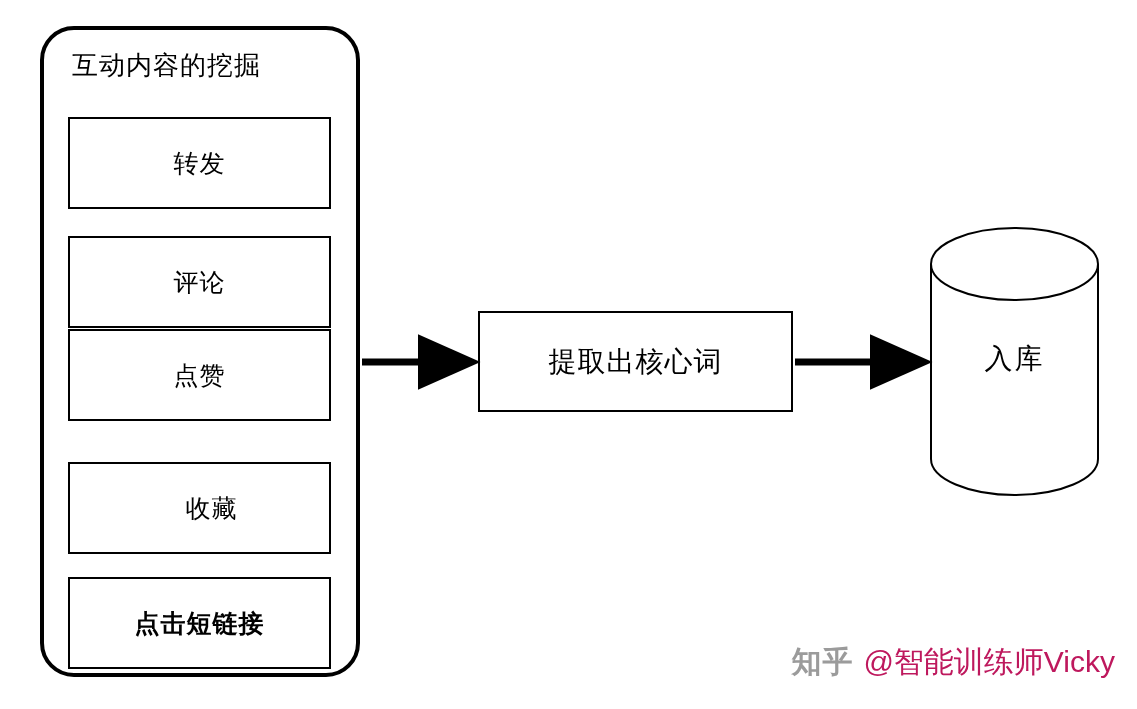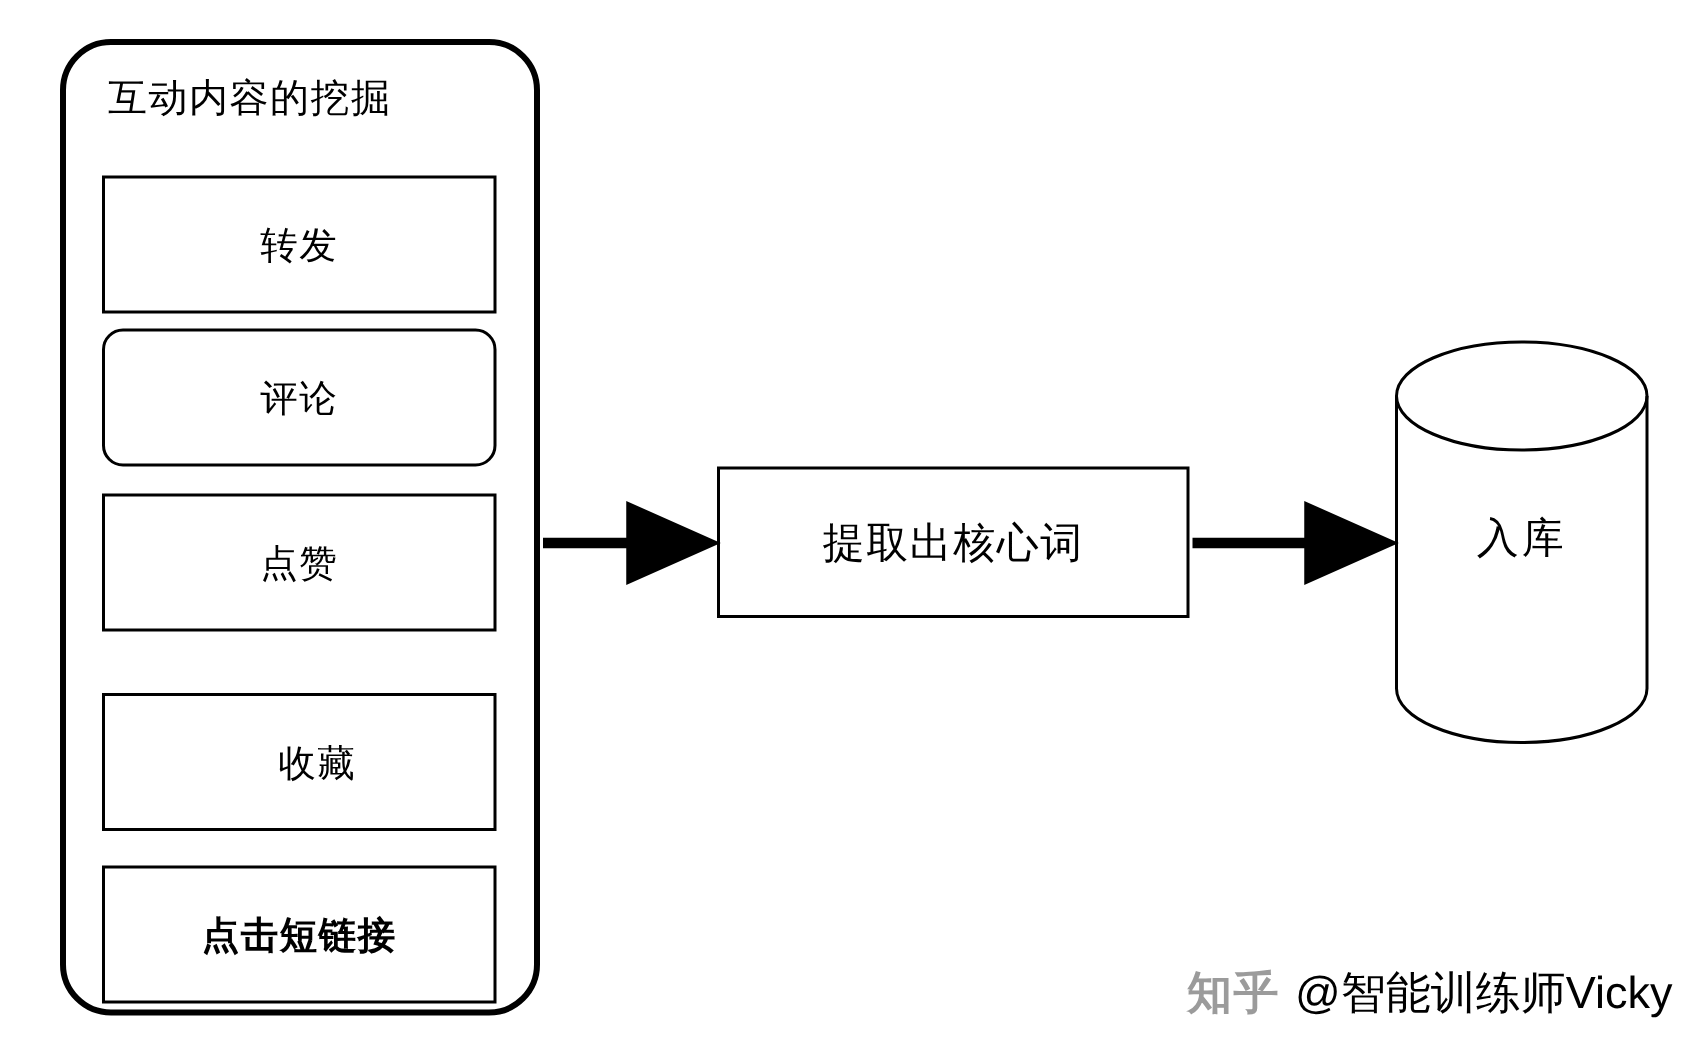--- a/index.html
+++ b/index.html
@@ -48,21 +48,21 @@
     border: 2px solid #000000;
     box-sizing: border-box;
     background: #ffffff;
     display: flex;
     align-items: center;
     justify-content: center;
     font-size: 25px;
     letter-spacing: 1px;
   }
   .item-1 { top: 117px; }
-  .item-2 { top: 219px; border-radius: 14px; }
+  .item-2 { top: 236px; }
   .item-3 { top: 329px; }
   .item-4 { top: 462px; padding-left: 24px; }
   .item-5 { top: 577px; font-weight: bold; font-size: 25px; }
 
   
   .process-box {
     position: absolute;
     left: 478px;
     top: 311px;
     width: 315px;
@@ -118,21 +118,21 @@
     white-space: nowrap;
   }
   .wm-logo {
     font-size: 30px;
     color: #9b9b9b;
     letter-spacing: 1px;
     font-weight: bold;
   }
   .wm-text {
     font-size: 30px;
-    color: #000000;
+    color: #be185d;
     letter-spacing: 0px;
   }
 </style>
 </head>
 <body>
 
 <div class="stage">
 
   <div class="group-box"></div>
   <div class="group-title">互动内容的挖掘</div>

